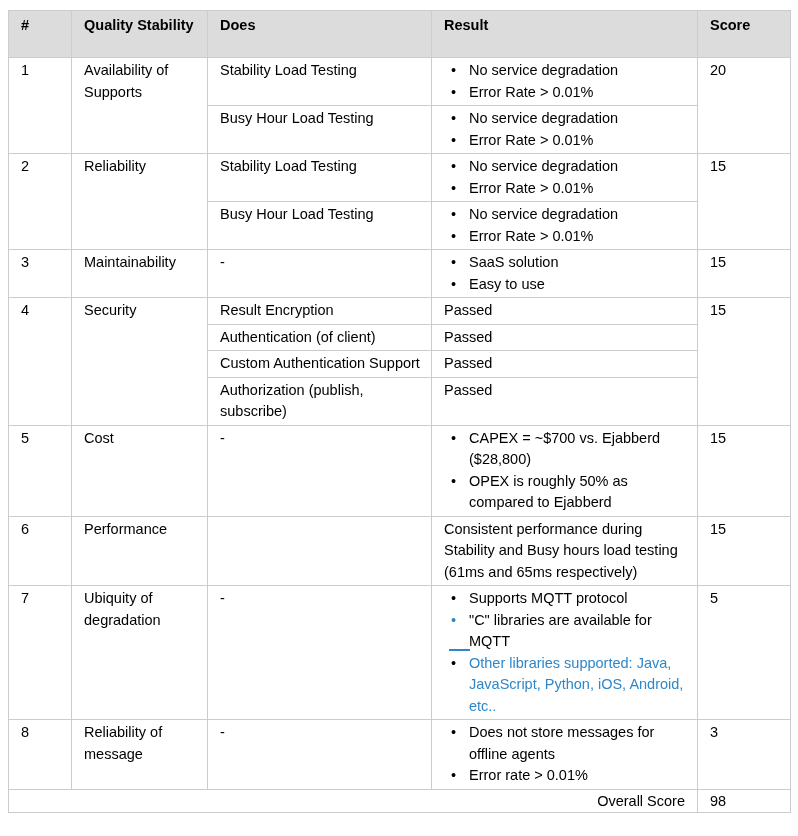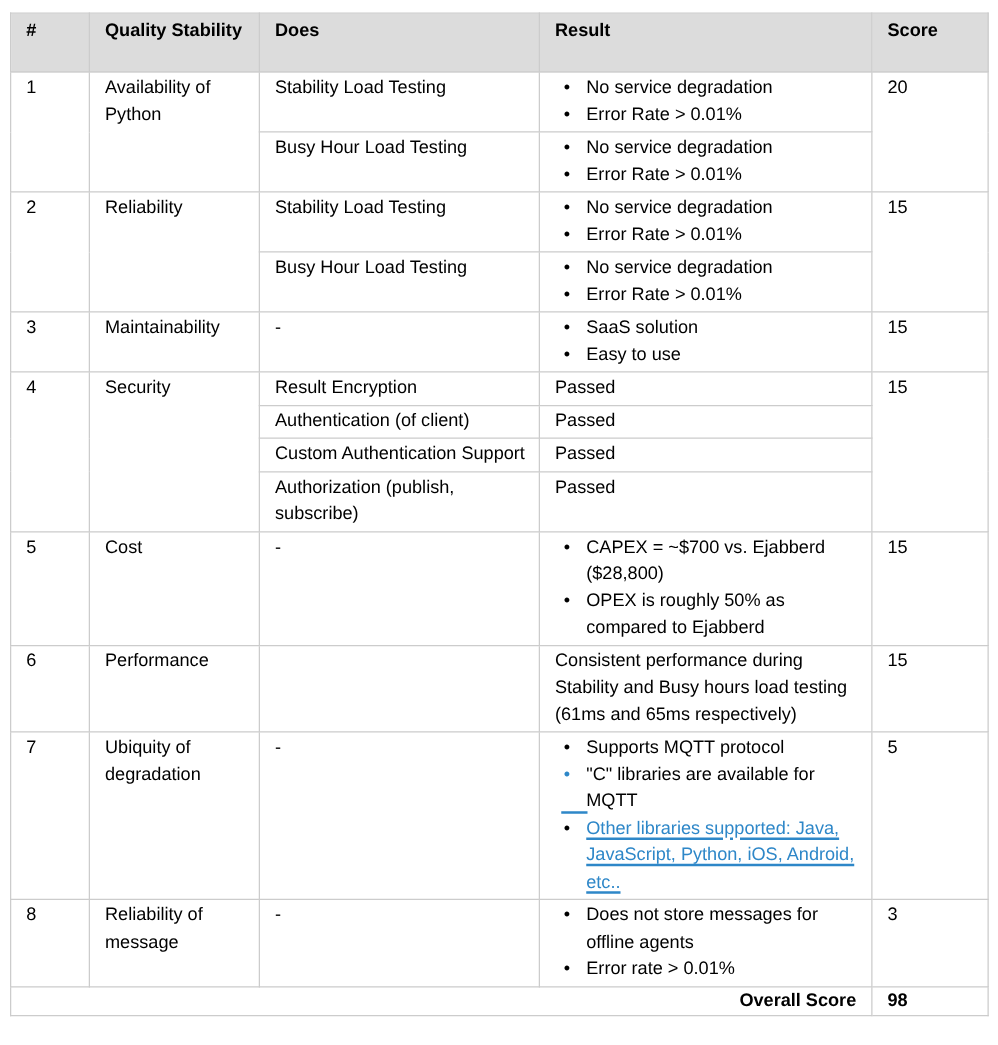--- a/index.html
+++ b/index.html
@@ -40,25 +40,24 @@
   td.result-cell.plain{padding-left:12px;}
   .bullet-item{display:flex;}
   .bullet{flex:0 0 18px;width:18px;margin-left:11px;}
   .bullet-link{color:var(--blue);position:relative;}
   .bullet-link::after{
     content:"";position:absolute;left:-2px;width:21px;bottom:2px;
     border-bottom:2px solid var(--blue);
   }
   .link-text{
     color:var(--blue);
-    text-decoration:underline;
     text-decoration-thickness:1.5px;
     text-underline-offset:3px;
   }
-  tr.footer-row td{font-weight:bold;padding-top:0;padding-bottom:0;line-height:22px;margin-left:16px;}
+  tr.footer-row td{font-weight:normal;padding-top:0;padding-bottom:0;line-height:22px;margin-left:16px;}
   td.footer-label{text-align:right;padding-right:12px;}
   td.footer-value{padding-left:12px;}
 </style>
 </head>
 <body>
 
 <table class="eval">
   <colgroup>
     <col class="c-num">
       <col class="c-attr">
@@ -71,21 +70,21 @@
       <th>#</th>
       <th>Quality Stability</th>
       <th>Does</th>
       <th>Result</th>
       <th>Score</th>
     </tr>
   </thead>
   <tbody>
       <tr>
         <td rowspan="2">1</td>
-        <td rowspan="2">Availability of Python</td>
+        <td rowspan="2">Availability of Supports</td>
         <td>Stability Load Testing</td>
         <td class="result-cell">
           <div class="bullet-item">
             <span class="bullet">•</span>
             <span>No service degradation</span>
           </div>
           <div class="bullet-item">
             <span class="bullet">•</span>
             <span>Error Rate &gt; 0.01%</span>
           </div>

